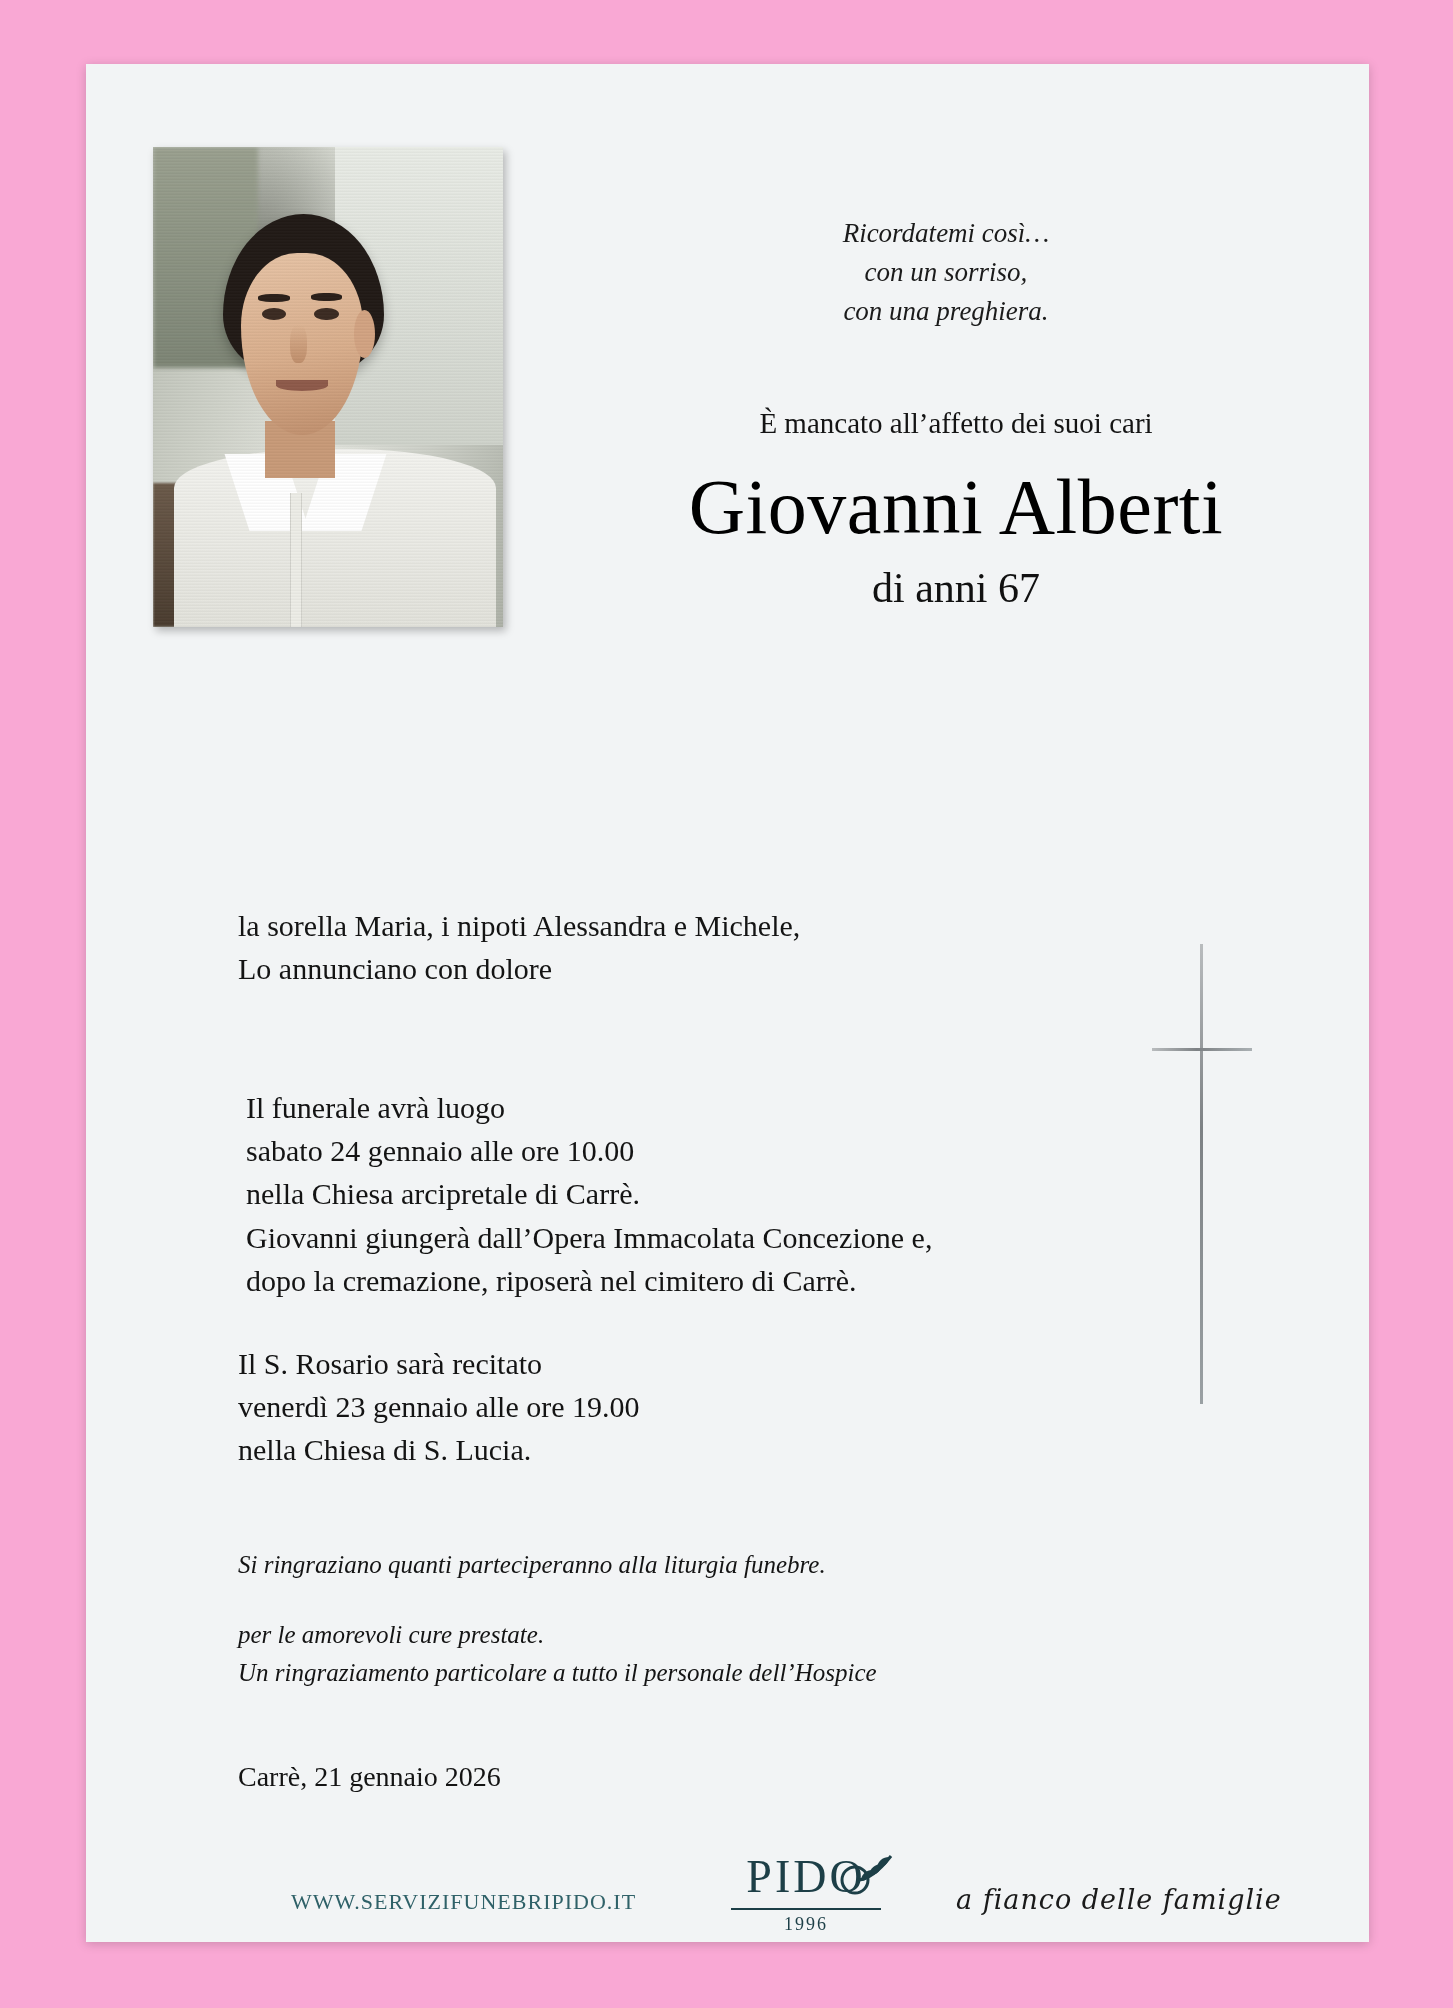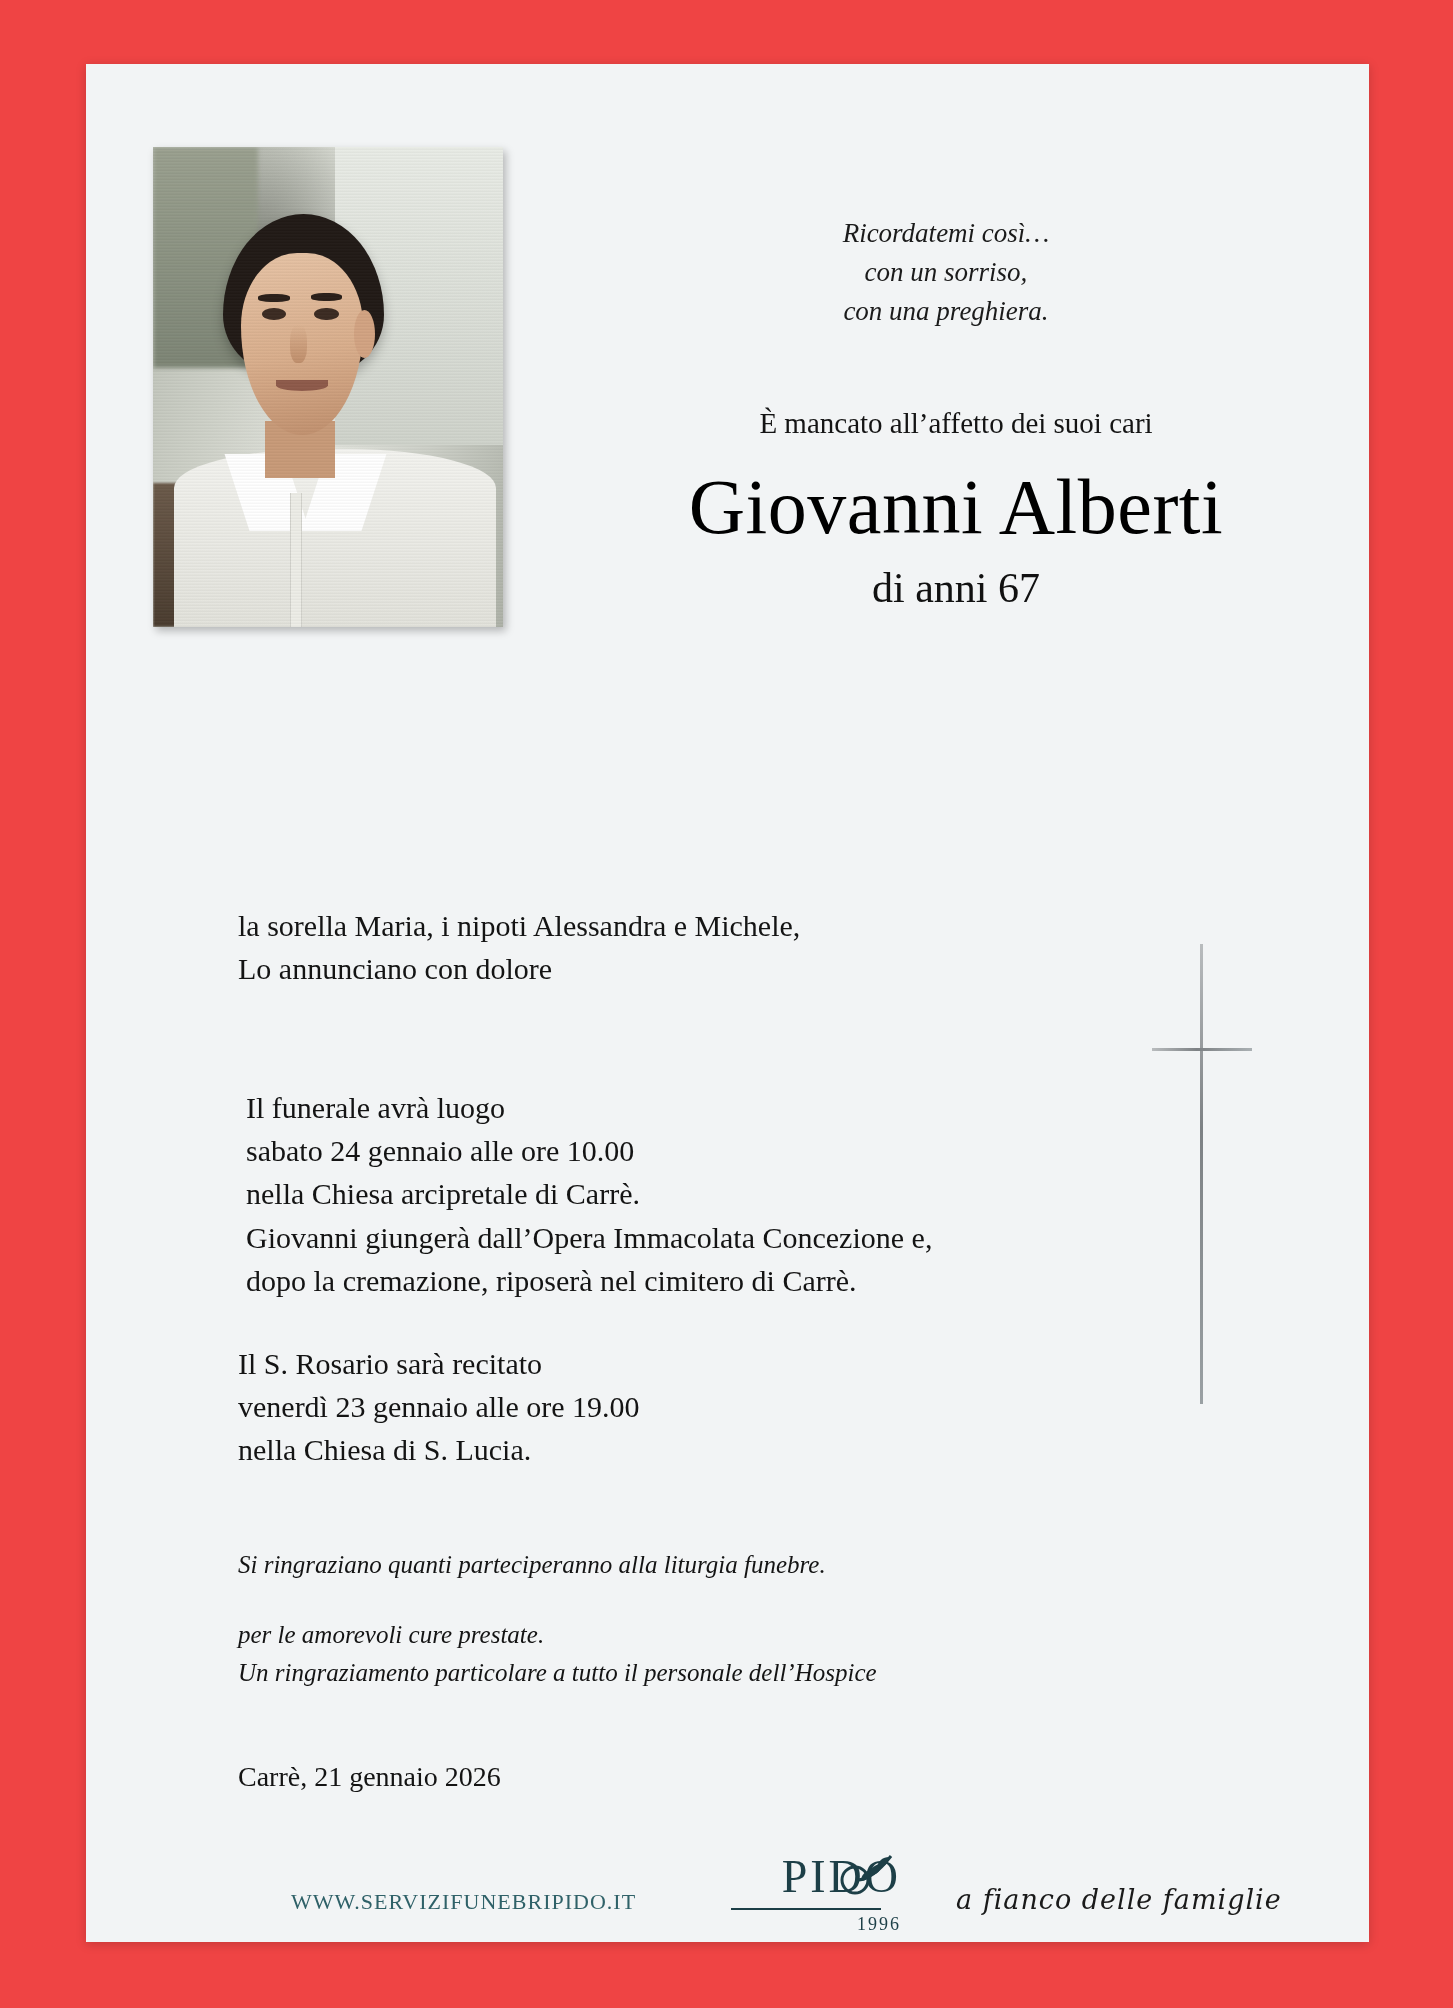--- a/index.html
+++ b/index.html
@@ -6,21 +6,21 @@
   html, body {
     margin: 0;
     padding: 0;
     background: #ffffff;
     font-family: "Liberation Serif", serif;
   }
   .page {
     position: relative;
     width: 1453px;
     height: 2008px;
-    background: #ef4444;
+    background: #f9a8d4;
     overflow: hidden;
   }
   .card {
     position: absolute;
     left: 86px;
     top: 64px;
     width: 1283px;
     height: 1878px;
     background: #f2f4f5;
     box-shadow: 0 2px 10px rgba(0,0,0,0.18);
@@ -223,21 +223,21 @@
     font-size: 22px;
     letter-spacing: 1px;
     color: #2f6168;
     font-variant: small-caps;
   }
   .logo {
     position: absolute;
     left: 625px;
     top: 1790px;
     width: 190px;
-    text-align: right;
+    text-align: center;
     color: #1d3f47;
   }
   .logo .wordmark {
     font-size: 46px;
     letter-spacing: 3px;
     font-family: "Liberation Serif", serif;
     line-height: 1;
   }
   .logo .rule {
     width: 150px; height: 2px; background: #1d3f47;

